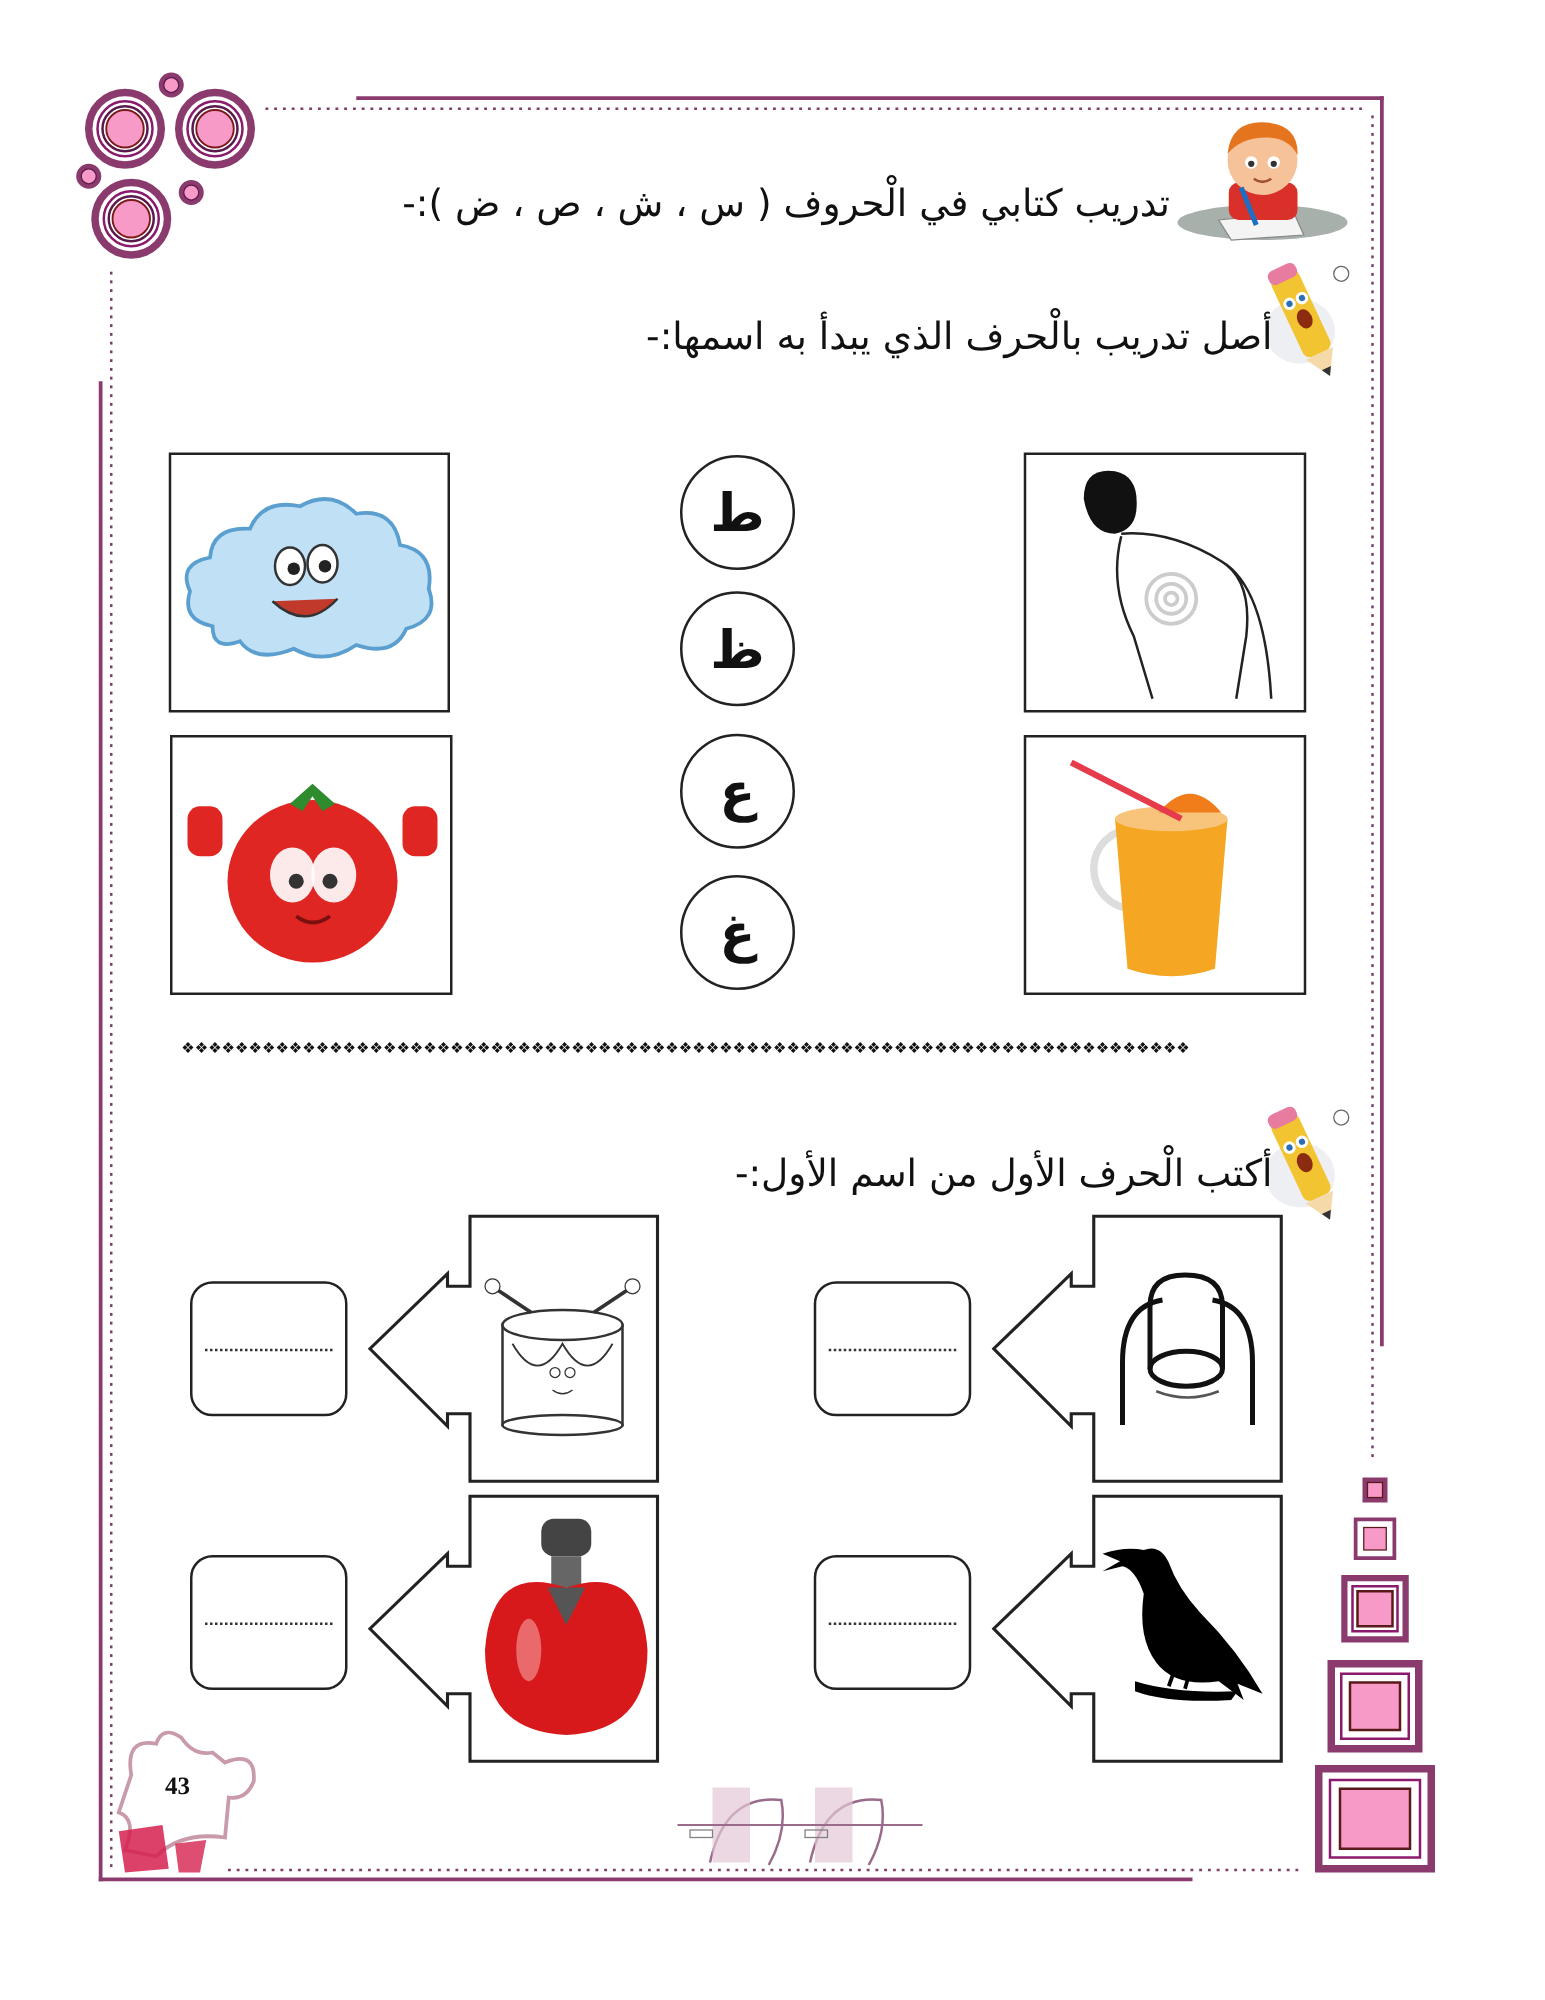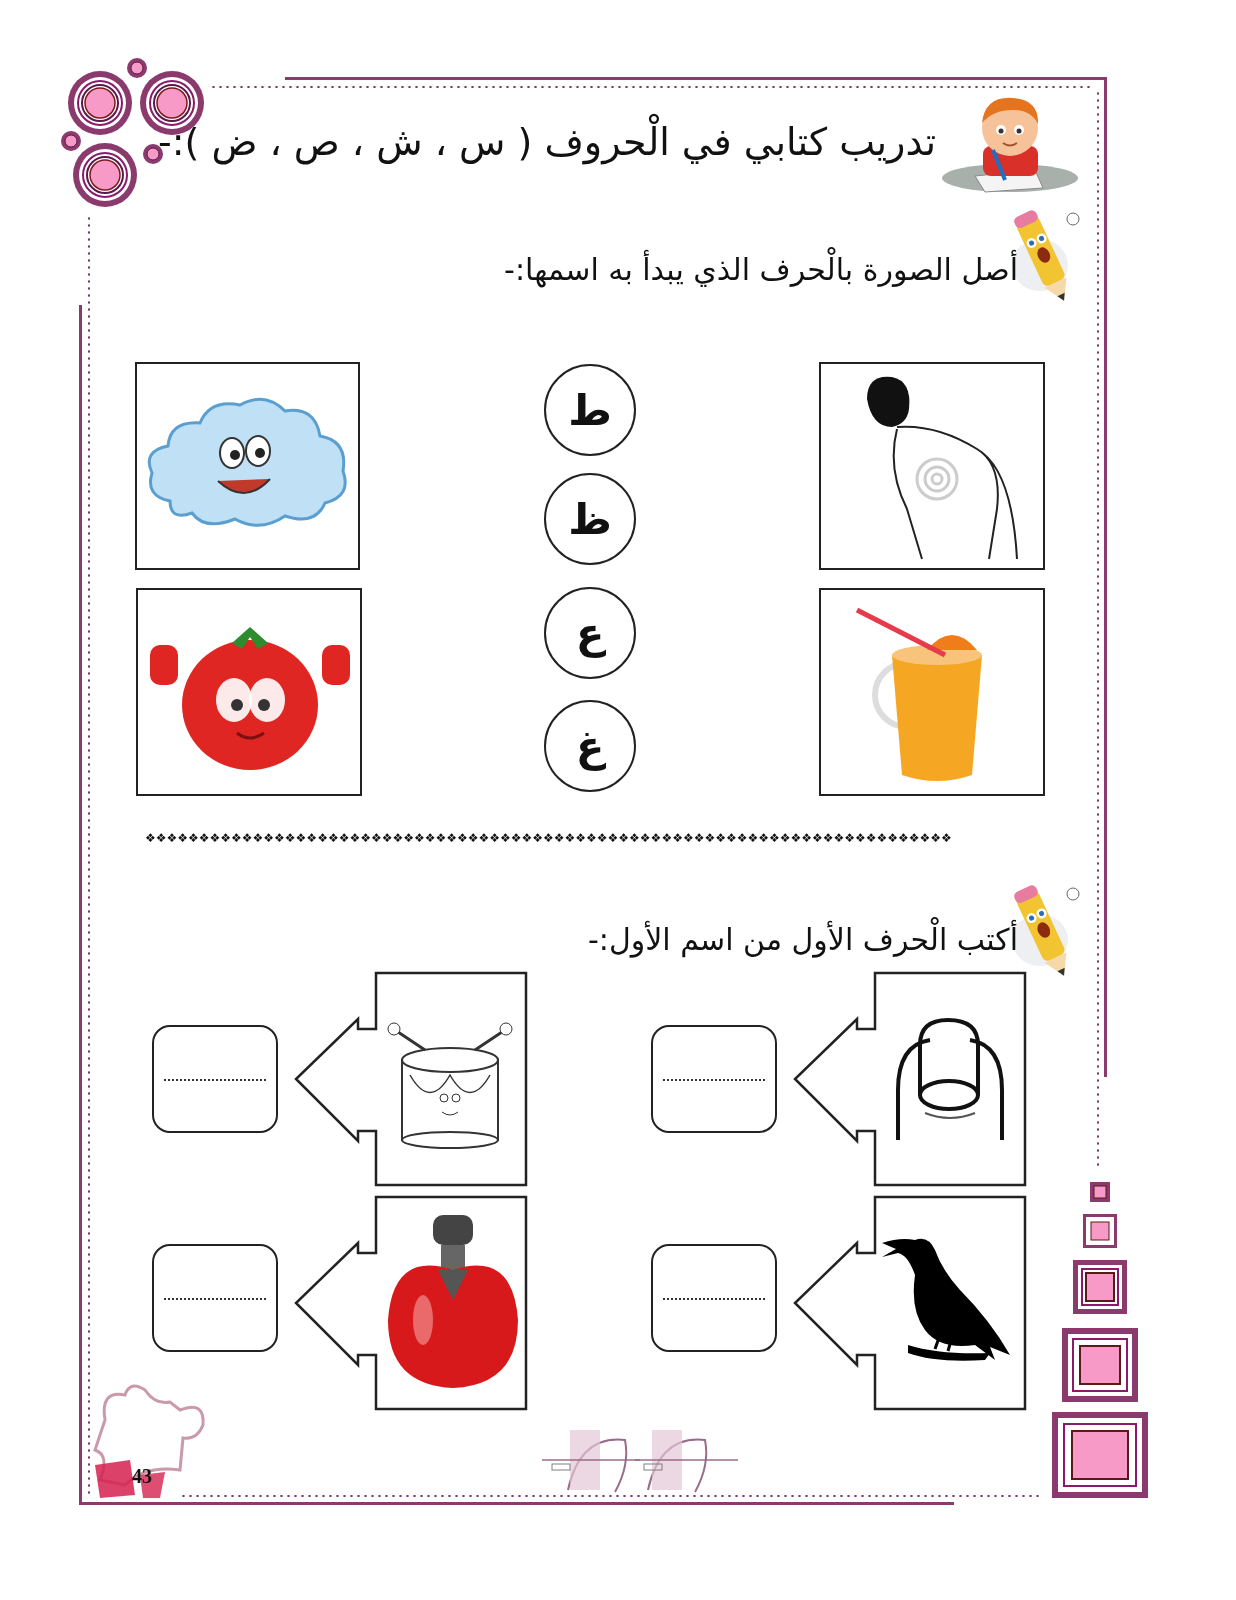--- a/index.html
+++ b/index.html
@@ -67,39 +67,39 @@
   <circle cx="75" cy="40" r="28" fill="#f6c29a"></circle>
   <path d="M47 35 Q50 8 78 10 Q104 12 103 36 Q96 22 78 22 Q58 22 47 35Z" fill="#e5741e"></path>
   <circle cx="66" cy="42" r="5" fill="#fff"></circle>
     <circle cx="66" cy="43" r="2.5" fill="#333"></circle>
   <circle cx="84" cy="42" r="5" fill="#fff"></circle>
     <circle cx="84" cy="43" r="2.5" fill="#333"></circle>
   <path d="M68 55 Q75 60 82 55" stroke="#a0522d" fill="none" stroke-width="2"></path>
   <line x1="58" y1="62" x2="70" y2="92" stroke="#1d6fc4" stroke-width="4"></line>
 </svg>
 
-<div class="heading" style="right:300px; top:120px; font-size:38px;">تدريب كتابي في الْحروف ( س ، ش ، ص ، ض ):-</div>
+<div class="heading" style="right:300px; top:146px; font-size:30px;">تدريب كتابي في الْحروف ( س ، ش ، ص ، ض ):-</div>
 
 <svg class="abs" style="left:1005px; top:205px;" width="80" height="110" viewBox="0 0 80 110">
   <ellipse cx="35" cy="60" rx="28" ry="26" fill="#e6e8ee" opacity="0.7"></ellipse>
   <g transform="rotate(-25 40 55)">
     <rect x="28" y="10" width="24" height="70" rx="6" fill="#f2c431"></rect>
     <rect x="28" y="4" width="24" height="12" rx="5" fill="#e77ba0"></rect>
     <polygon points="28,80 52,80 40,100" fill="#f6d9a8"></polygon>
     <polygon points="36,93 44,93 40,100" fill="#333"></polygon>
     <circle cx="35" cy="34" r="5" fill="#fff"></circle>
       <circle cx="35" cy="34" r="2.5" fill="#2a6fb5"></circle>
     <circle cx="46" cy="34" r="5" fill="#fff"></circle>
       <circle cx="46" cy="34" r="2.5" fill="#2a6fb5"></circle>
     <ellipse cx="41" cy="50" rx="6" ry="8" fill="#8b2b10"></ellipse>
   </g>
   <circle cx="68" cy="14" r="6" fill="#fff" stroke="#666"></circle>
 </svg>
 
-<div class="heading" style="right:218px; top:252px; font-size:30px;">أصل الصورة بالْحرف الذي يبدأ به اسمها:-</div>
+<div class="heading" style="right:218px; top:252px; font-size:30px;">أصل تدريب بالْحرف الذي يبدأ به اسمها:-</div>
 
 <div class="pic-box" style="left:135px; top:362px; width:225px; height:208px;">
   <svg width="215" height="150" viewBox="0 0 215 150">
     <path d="M30 110 Q5 105 12 82 Q2 60 28 55 Q30 30 60 32 Q70 8 100 14 Q125 0 145 20 Q175 15 180 45 Q208 50 203 80 Q212 105 185 112 Q175 135 145 125 Q120 142 95 128 Q65 140 52 122 Q30 130 30 110Z" fill="#bfe0f5" stroke="#5a9fcf" stroke-width="3"></path>
     <ellipse cx="92" cy="62" rx="12" ry="15" fill="#fff" stroke="#333" stroke-width="2"></ellipse>
     <ellipse cx="118" cy="60" rx="12" ry="15" fill="#fff" stroke="#333" stroke-width="2"></ellipse>
     <circle cx="95" cy="64" r="5" fill="#222"></circle>
       <circle cx="120" cy="62" r="5" fill="#222"></circle>
     <path d="M78 90 Q105 115 130 88" fill="#c0392b" stroke="#333" stroke-width="2"></path>
   </svg>
@@ -251,21 +251,21 @@
       <rect x="14" y="244" width="72" height="62" fill="none" stroke="#8a1a6c" stroke-width="2"></rect>
       <rect x="22" y="251" width="56" height="48" fill="#f79ac8" stroke="#5a1a1a" stroke-width="2"></rect>
   </g>
 </svg>
 
 <svg class="abs" style="left:85px; top:1380px;" width="130" height="120" viewBox="0 0 130 120">
   <path d="M20 40 Q15 10 40 15 Q45 0 60 10 Q70 25 85 22 L95 30 Q120 20 118 45 Q112 60 98 58 L95 90 Q60 85 40 105 L15 100 Q25 75 10 70 Z" fill="#fff" stroke="#c99aa8" stroke-width="3"></path>
   <path d="M10 85 L45 80 L50 115 L15 118Z" fill="#d6204f" opacity="0.85"></path>
   <path d="M55 95 L80 92 L75 118 L58 118Z" fill="#d6204f" opacity="0.8"></path>
 </svg>
-<div class="page-num" style="left:132px; top:1418px;margin-top:47px;">43</div>
+<div class="page-num" style="left:132px; top:1418px;">43</div>
 
 <svg class="abs" style="left:540px; top:1420px;" width="200" height="75" viewBox="0 0 200 75">
   <g opacity="0.75">
     <path d="M28 70 Q40 15 85 20 Q90 45 75 72" fill="none" stroke="#7a3a66" stroke-width="2"></path>
     <rect x="30" y="10" width="30" height="60" fill="#d8b5c9" opacity="0.7"></rect>
     <line x1="2" y1="40" x2="100" y2="40" stroke="#7a3a66" stroke-width="1.5"></line>
     <rect x="12" y="44" width="18" height="6" fill="none" stroke="#555"></rect>
     <path d="M108 70 Q120 15 165 20 Q170 45 155 72" fill="none" stroke="#7a3a66" stroke-width="2"></path>
     <rect x="112" y="10" width="30" height="60" fill="#d8b5c9" opacity="0.7"></rect>
     <line x1="95" y1="40" x2="198" y2="40" stroke="#7a3a66" stroke-width="1.5"></line>

